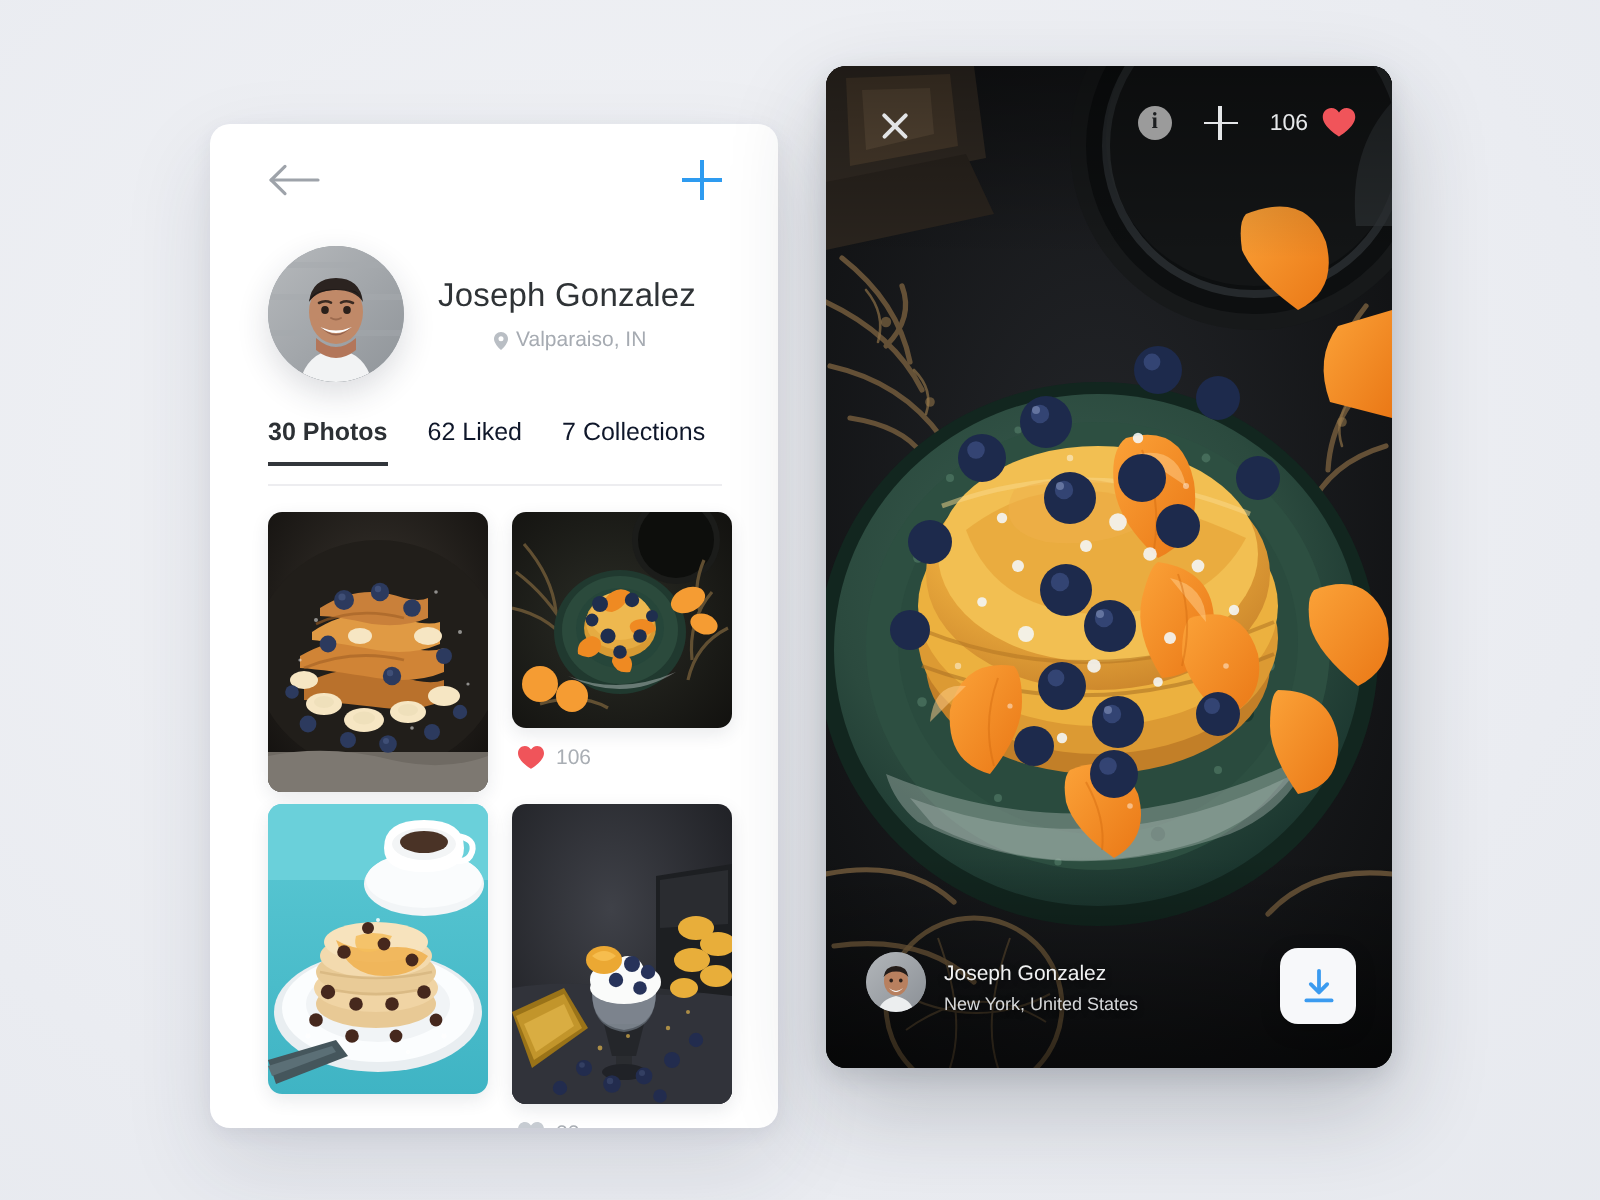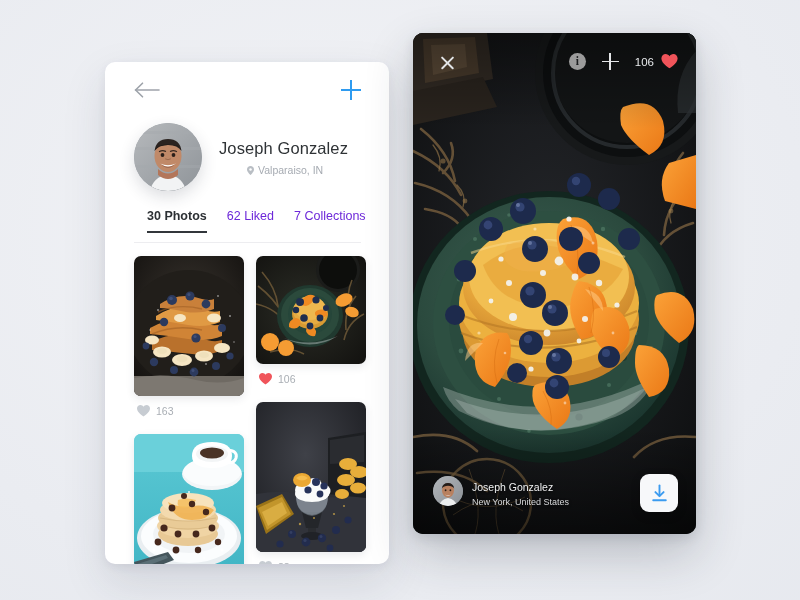--- a/index.html
+++ b/index.html
@@ -99,31 +99,31 @@
     display: flex;
     align-items: center;
     gap: 4px;
     padding-left: 28px;
   }
   .pin-icon { display: block; }
 
   
   .tabs {
     position: absolute;
-    left: 42px;
+    left: 29px;
     top: 147px;
     width: 226px;
     height: 34px;
     display: flex;
     align-items: flex-start;
     gap: 20px;
   }
   .tab {
     font-size: 12.5px;
-    color: #6d28d9;
+    color: #0f172a;
     padding-bottom: 10px;
     cursor: pointer;
     white-space: nowrap;
     position: relative;
   }
   .tab.active {
     color: #2c3034;
     font-weight: bold;
   }
   .tab.active::after {
@@ -443,26 +443,20 @@
               <g fill="#ffffff" opacity=".5">
                 <circle cx="24" cy="54" r="1"></circle>
                 <circle cx="84" cy="40" r=".9"></circle>
                 <circle cx="96" cy="60" r="1"></circle>
                 <circle cx="16" cy="74" r=".8"></circle>
                 <circle cx="72" cy="108" r=".9"></circle>
                 <circle cx="100" cy="86" r=".8"></circle>
               </g>
             </svg>
           </div>
-          <div class="likes">
-            <svg width="13" height="12" viewBox="0 0 13 12">
-              <path d="M6.5 11.4 C6.5 11.4 0 7.6 0 3.6 C0 1.4 1.6 0 3.4 0 C4.8 0 5.9 .8 6.5 1.8 C7.1 .8 8.2 0 9.6 0 C11.4 0 13 1.4 13 3.6 C13 7.6 6.5 11.4 6.5 11.4 Z" fill="#c7ccd2"></path>
-            </svg>
-            <span>163</span>
-          </div>
         </div>
 
         <div class="shot">
           <div class="thumb" style="height:145px">
             <svg viewBox="0 0 110 145" preserveAspectRatio="xMidYMid slice">
               <defs>
                 <linearGradient id="tq-bg" x1="0" y1="0" x2="0" y2="1">
                   <stop offset="0" stop-color="#5cc9d4"></stop>
                   <stop offset="1" stop-color="#3fb4c4"></stop>
                 </linearGradient>

